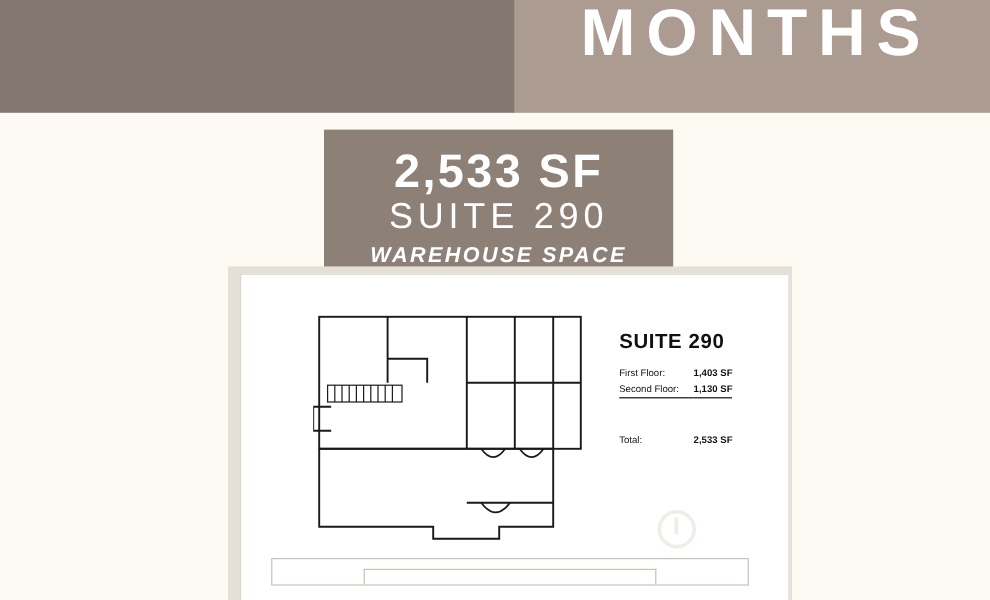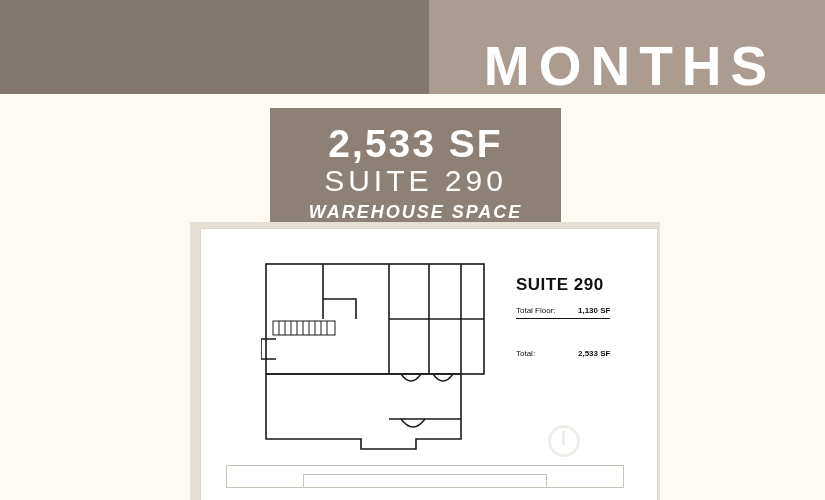--- a/index.html
+++ b/index.html
@@ -33,21 +33,21 @@
   .banner-left {
     width: 429px;
     height: 94px;
     background: #837771;
   }
   .banner-right {
     flex: 1;
     height: 94px;
     background: #ab9b90;
     display: flex;
-    align-items: flex-end;
+    align-items: flex-start;
     justify-content: center;
   }
   .banner-right .months {
     color: #ffffff;
     font-size: 55px;
     font-weight: bold;
     letter-spacing: 9px;
     line-height: 1;
     padding-left: 6px;
     white-space: nowrap;
@@ -278,22 +278,26 @@
           <path d="M140 115 q10 14 20 0"></path>
           <path d="M172 115 q10 14 20 0"></path>
           <path d="M140 160 q12 16 24 0"></path>
           <path d="M100 180 q14 -14 28 0" opacity="0"></path>
         </g>
       </svg>
     </div>
 
     <div class="plan-info">
       <div class="suite-title">SUITE 290</div>
+      <div class="row">
+        <span class="lbl">First Floor:</span>
+        <span class="val">1,403 SF</span>
+      </div>
       <div class="row underline">
-        <span class="lbl">Total Floor:</span>
+        <span class="lbl">Second Floor:</span>
         <span class="val">1,130 SF</span>
       </div>
       <div class="row total">
         <span class="lbl">Total:</span>
         <span class="val">2,533 SF</span>
       </div>
     </div>
 
     <div class="footer-card">
       <div class="contact-box">

